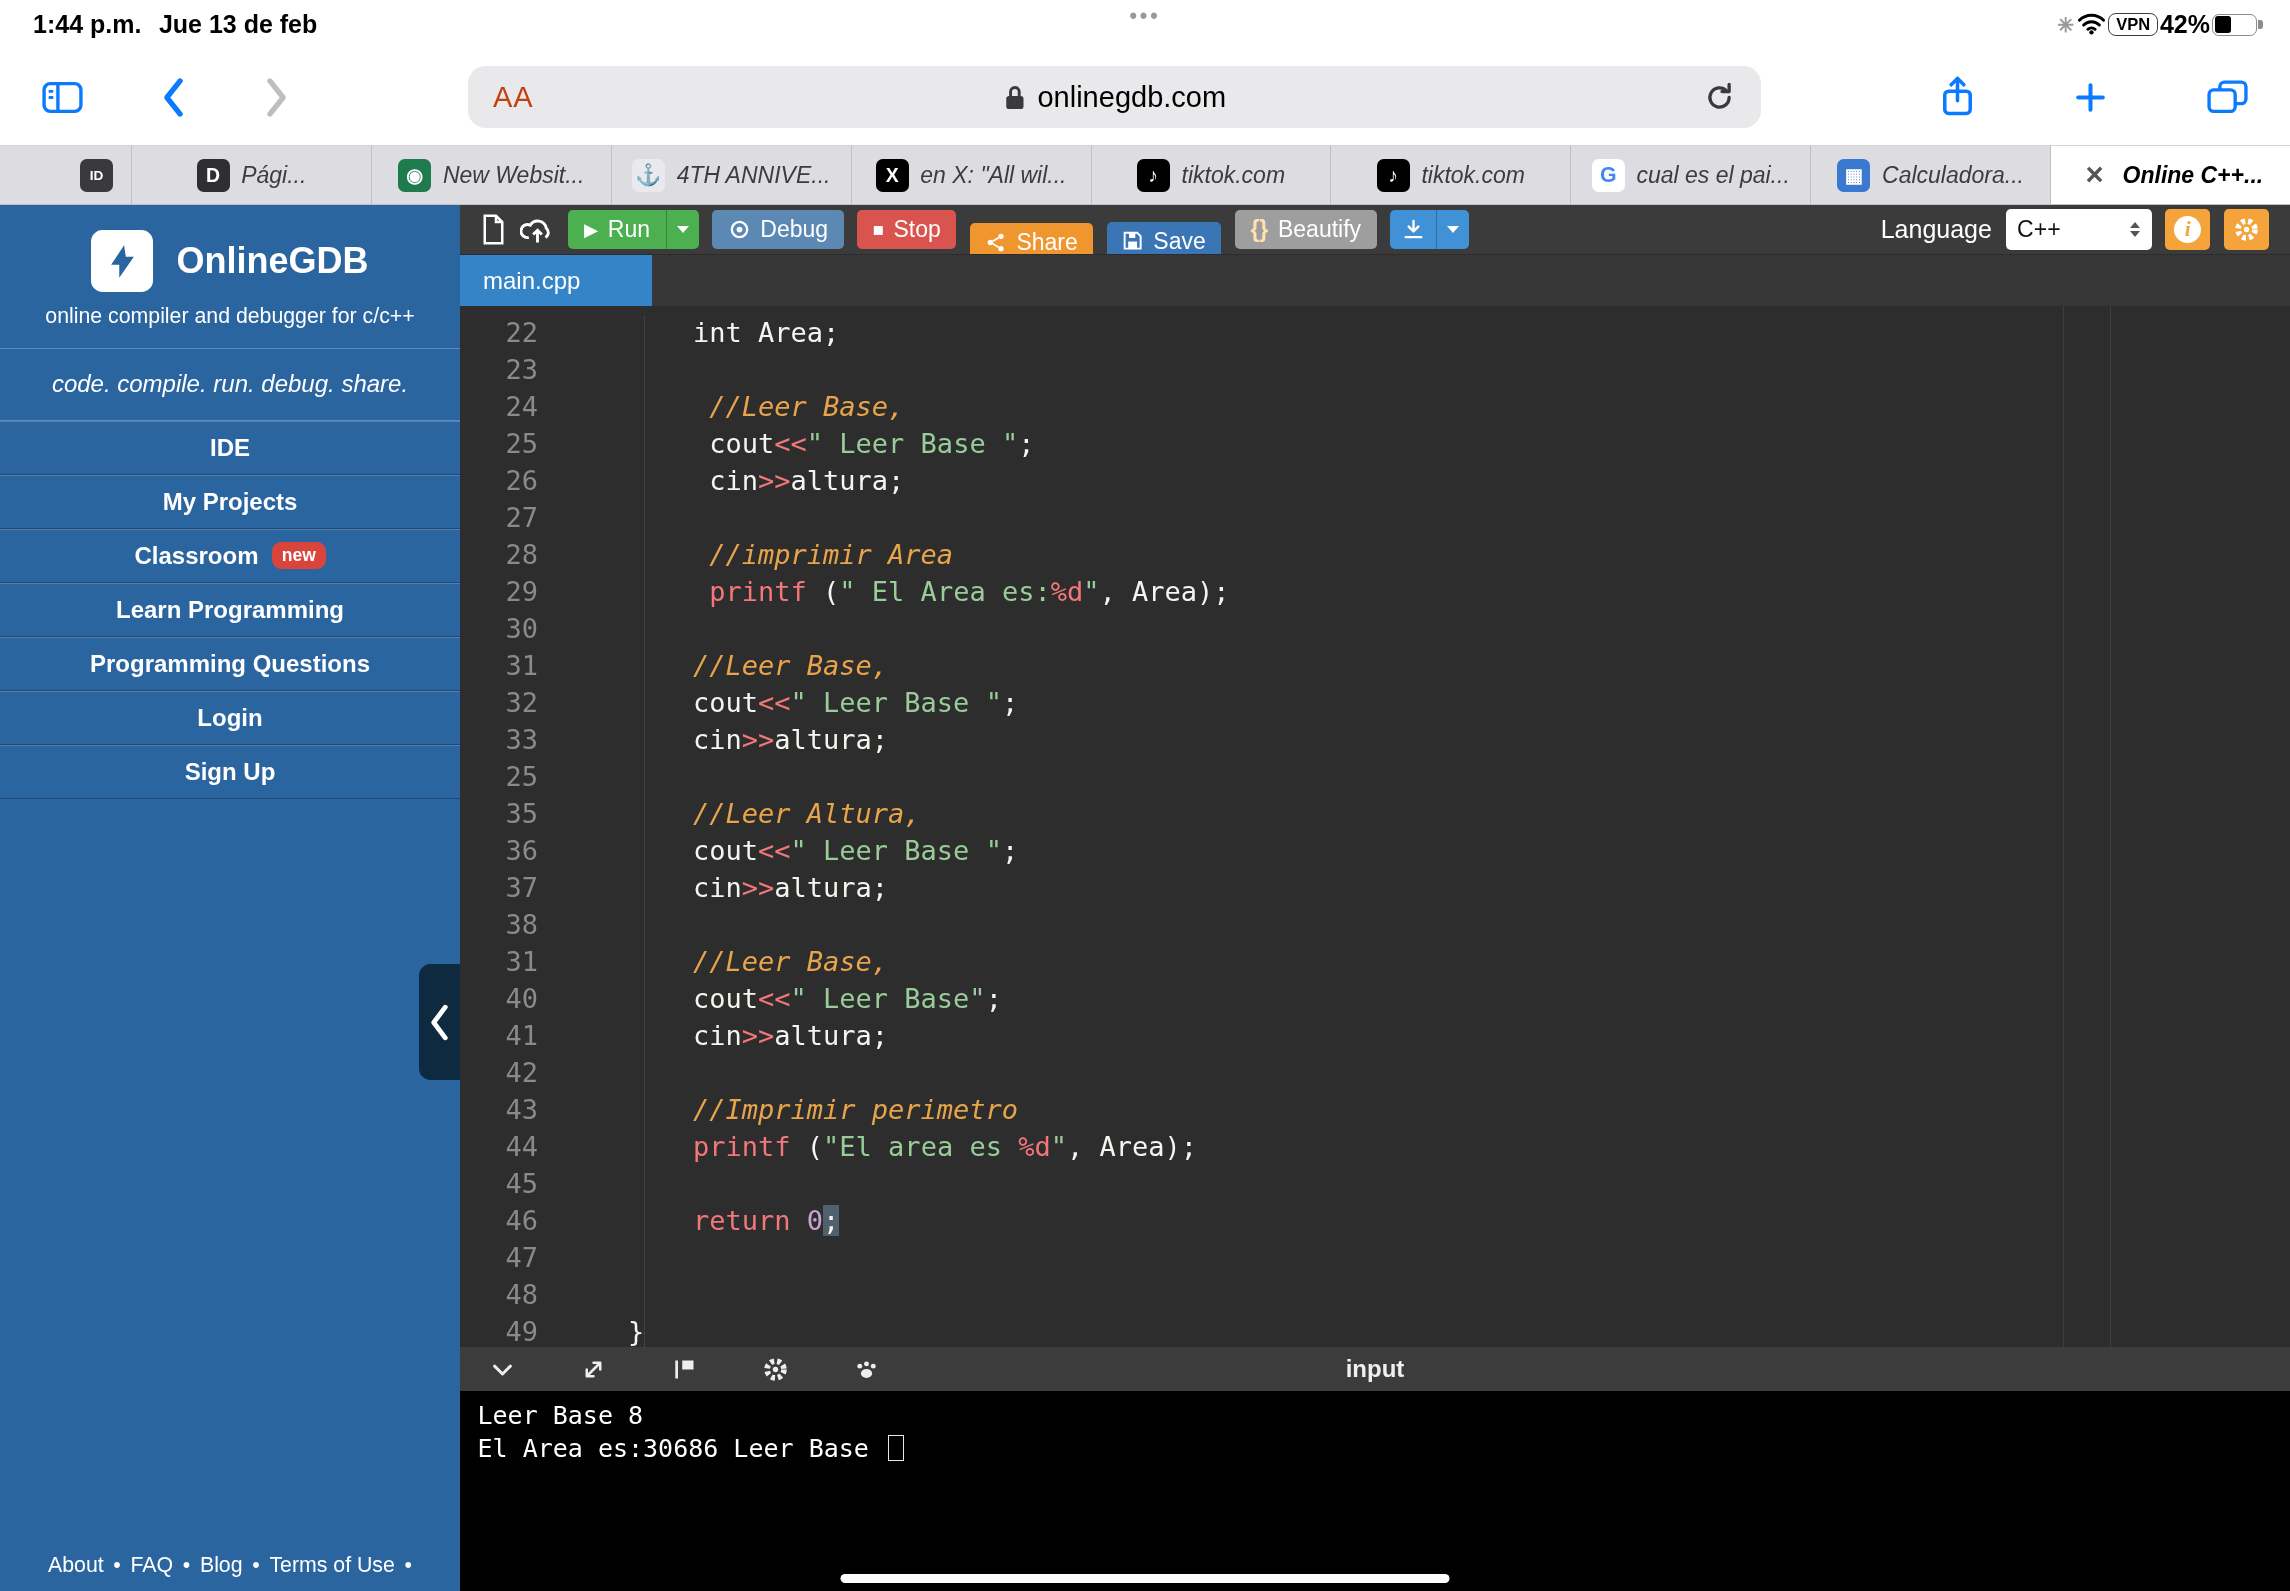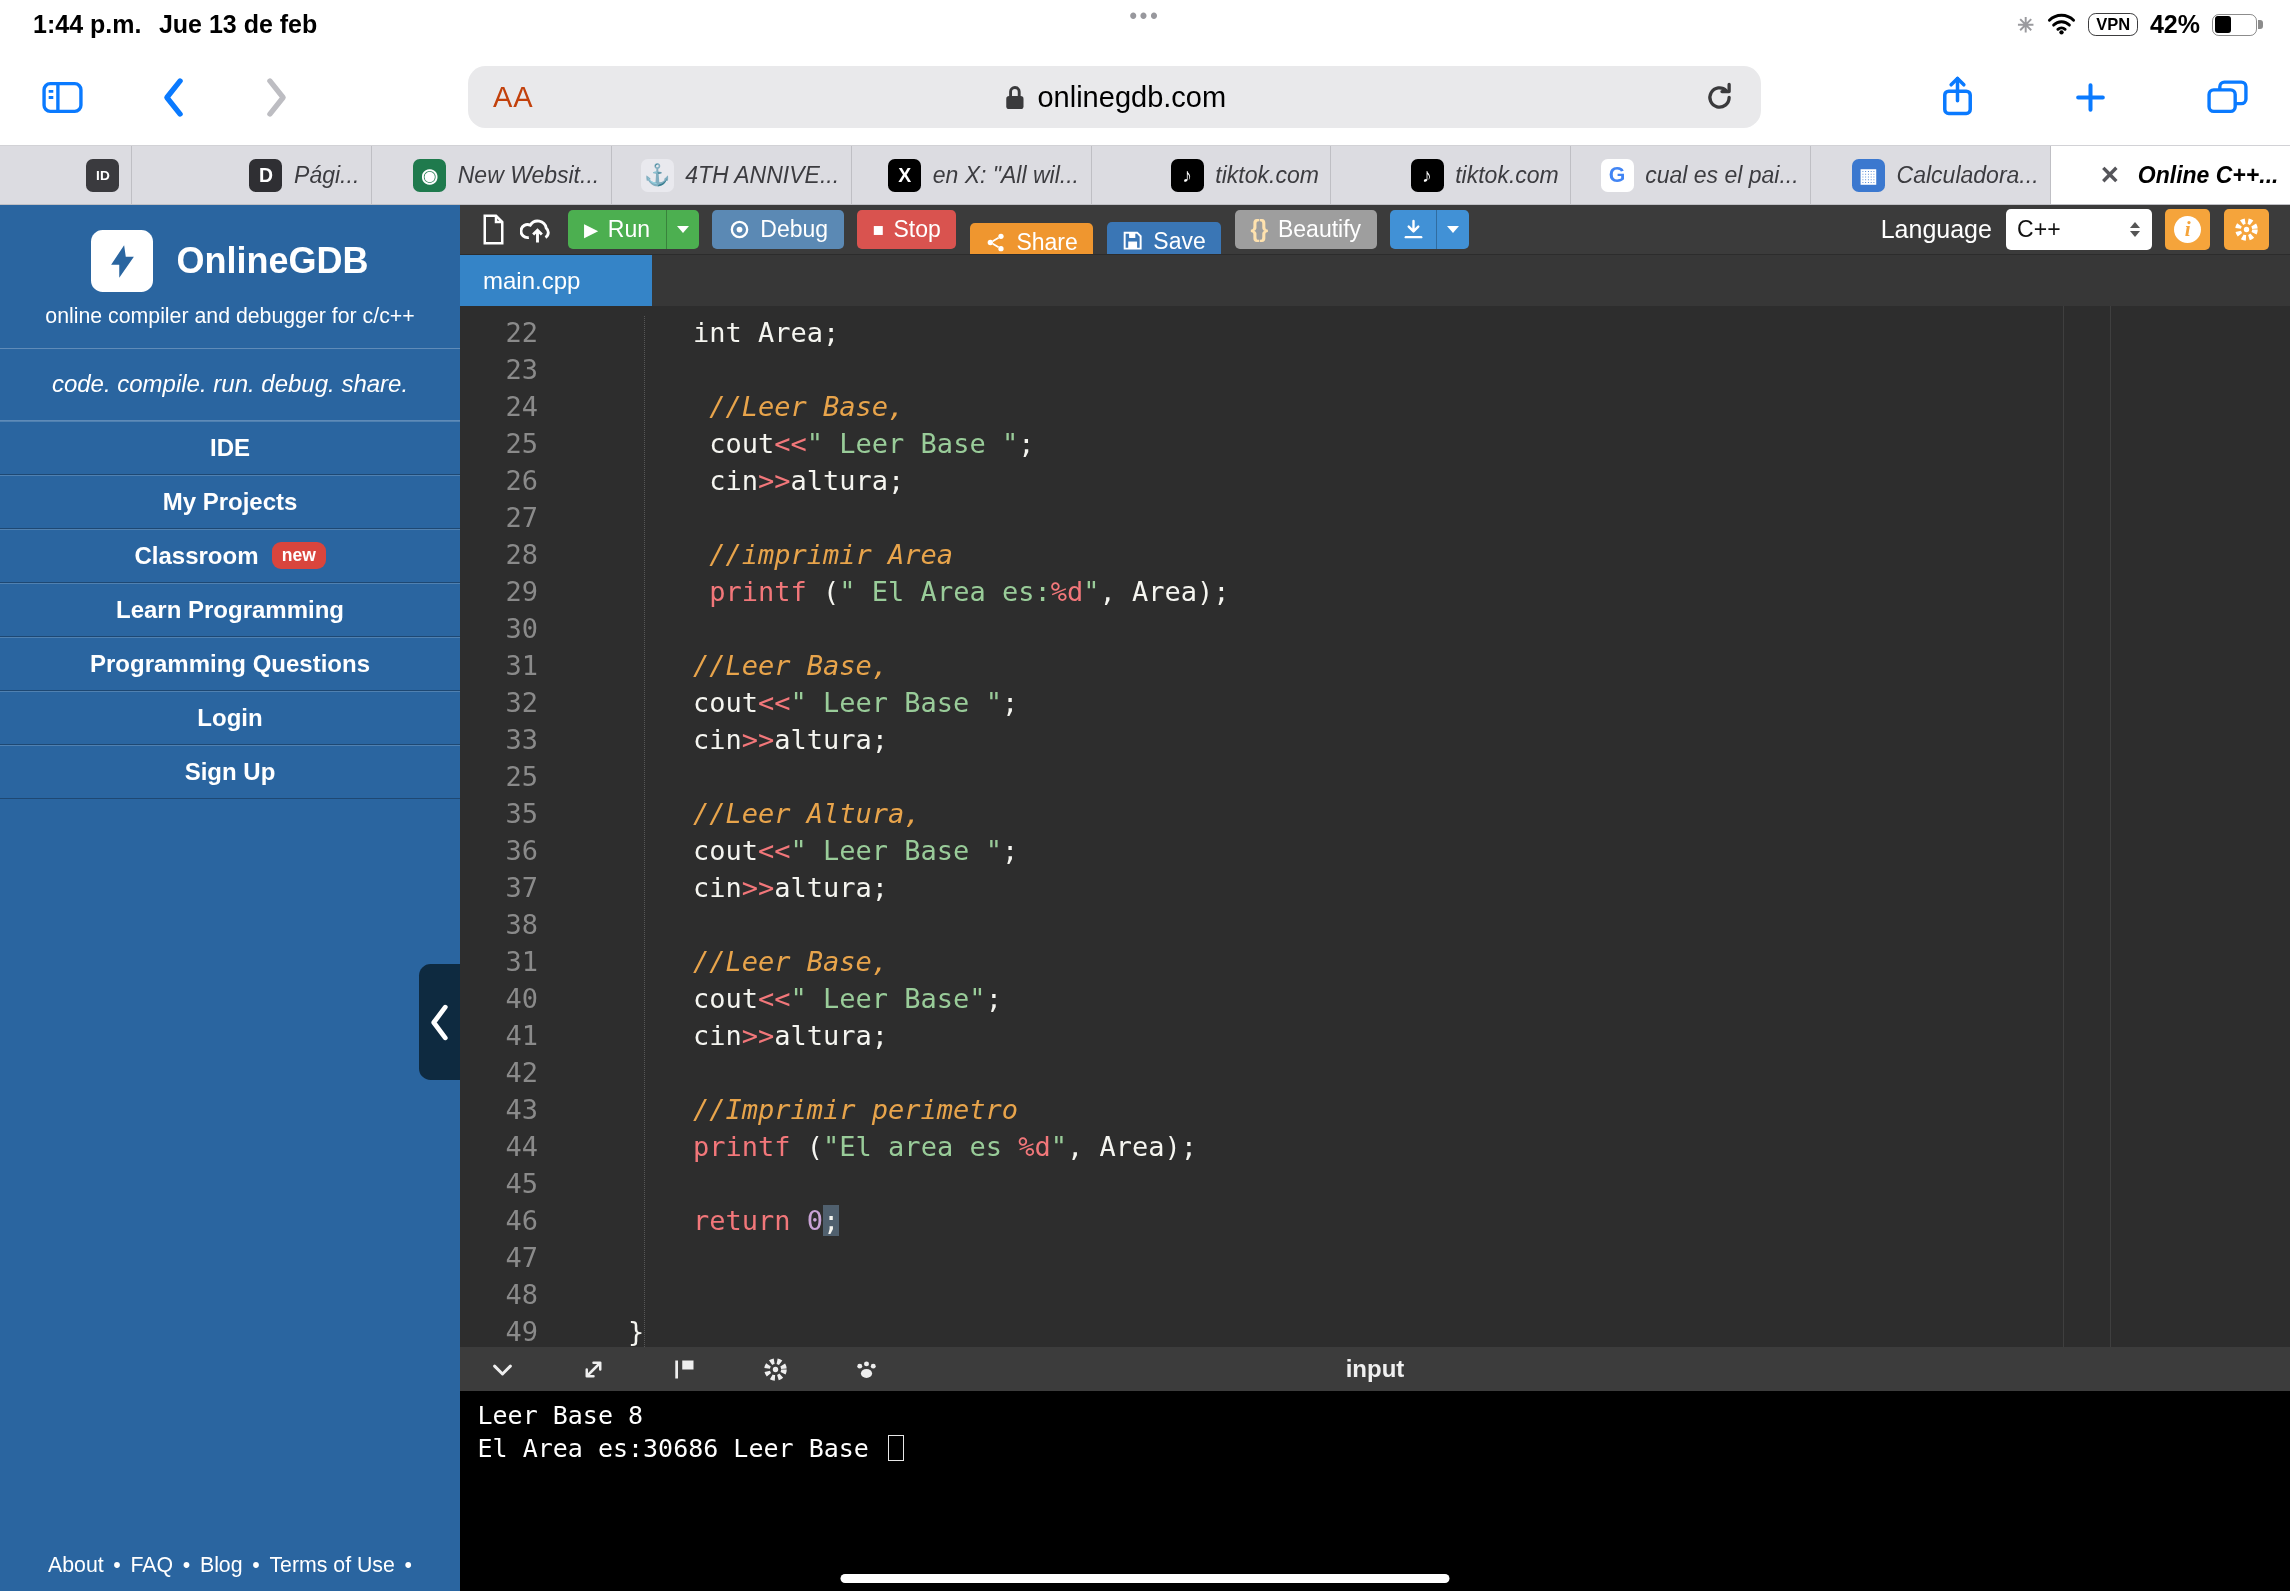--- a/index.html
+++ b/index.html
@@ -11,41 +11,41 @@
     --save-blue:#3a76b5; --beautify-gray:#9e9e9e; --download-blue:#4191d6;
     --warn-orange:#f5a43b; --badge-red:#d9453d; --editor-bg:#2d2d2d;
     --comment:#e8a44b; --string-green:#99cc99; --keyword-red:#f2777a; --number-purple:#c9a3d6;
   }
   .screen { position:relative; width:2290px; height:1591px; background:#fff; overflow:hidden; }
 
   
   .status-bar { position:relative; height:49px; background:#fff; display:flex; align-items:center; padding:0 33px; font-size:25px; font-weight:600; color:#000; }
   .sb-left { display:flex; gap:17.5px; align-items:baseline; }
   .sb-center { position:absolute; left:50%; top:3.9px; transform:translateX(-50%); color:#98989d; font-size:21.3px; letter-spacing:2.9px; font-weight:700; }
-  .sb-right { margin-left:auto; display:flex; align-items:center; gap:12px; }
+  .sb-right { margin-left:auto; display:flex; align-items:center; gap:2px; }
   .vpn-pill { border:1.9px solid #3c3c3e; color:#000; border-radius:7.8px; font-size:16.5px; font-weight:700; padding:1px 6.8px; }
   .sb-batt-pct { font-weight:600; }
   .battery { position:relative; width:45px; height:22px; border:1.9px solid rgba(0,0,0,.45); border-radius:6.8px; padding:1.9px; display:inline-block; }
   .battery-fill { display:block; height:100%; background:#000; border-radius:2.9px; }
   .battery-nub { position:absolute; right:-6.8px; top:5.8px; width:4.9px; height:8.7px; background:rgba(0,0,0,.45); border-radius:0 2.9px 2.9px 0; }
 
   
   .safari-bar { height:97px; background:#fff; display:flex; align-items:center; padding:0 41px; border-bottom:1px solid #d2d2d6; }
   .nav-left { display:flex; align-items:center; gap:76px; width:427px; }
   .icon-btn { display:inline-flex; align-items:center; justify-content:center; cursor:pointer; }
   .address-bar { position:relative; flex:0 0 1293px; height:62px; background:#e9e9eb; border-radius:17.5px; display:flex; align-items:center; padding:0 25px; }
   .reader-btn { font-size:29px; color:#c2410c; letter-spacing:1px; cursor:pointer; }
   .url-wrap { position:absolute; left:50%; transform:translateX(-50%); display:flex; align-items:center; gap:11.6px; }
   .url-text { font-size:29px; color:#000; }
   .address-bar .reload { margin-left:auto; }
   .nav-right { margin-left:auto; display:flex; align-items:center; gap:97px; }
 
   
   .tab-strip { height:59px; background:#dcdce1; display:flex; align-items:stretch; padding-left:62px; border-bottom:1px solid #c0c0c5; }
-  .tab { flex:1 1 0; min-width:0; display:flex; align-items:center; justify-content:flex-end; gap:11.6px; border-right:1px solid #bfbfc4; font-size:23px; color:#3c3c40; padding:0 11.6px; cursor:pointer; }
+  .tab { flex:1 1 0; min-width:0; display:flex; align-items:center; justify-content:center; gap:11.6px; border-right:1px solid #bfbfc4; font-size:23px; color:#3c3c40; padding:0 11.6px; cursor:pointer; }
   .tab.icon-only { flex:0 0 70px; }
   .tab.active { background:#fff; color:#000; font-weight:700; border-right:none; }
   .tab-label { white-space:nowrap; overflow:hidden; text-overflow:clip;font-style:italic; }
   .tabicon { width:33px; height:33px; border-radius:6.8px; display:flex; align-items:center; justify-content:center; font-weight:700; flex:0 0 auto; }
 
   
   .content { display:flex; height:1387px; }
 
   
   .sidebar { position:relative; flex:0 0 460px; background:var(--sidebar-blue); color:#fff; display:flex; flex-direction:column; }

